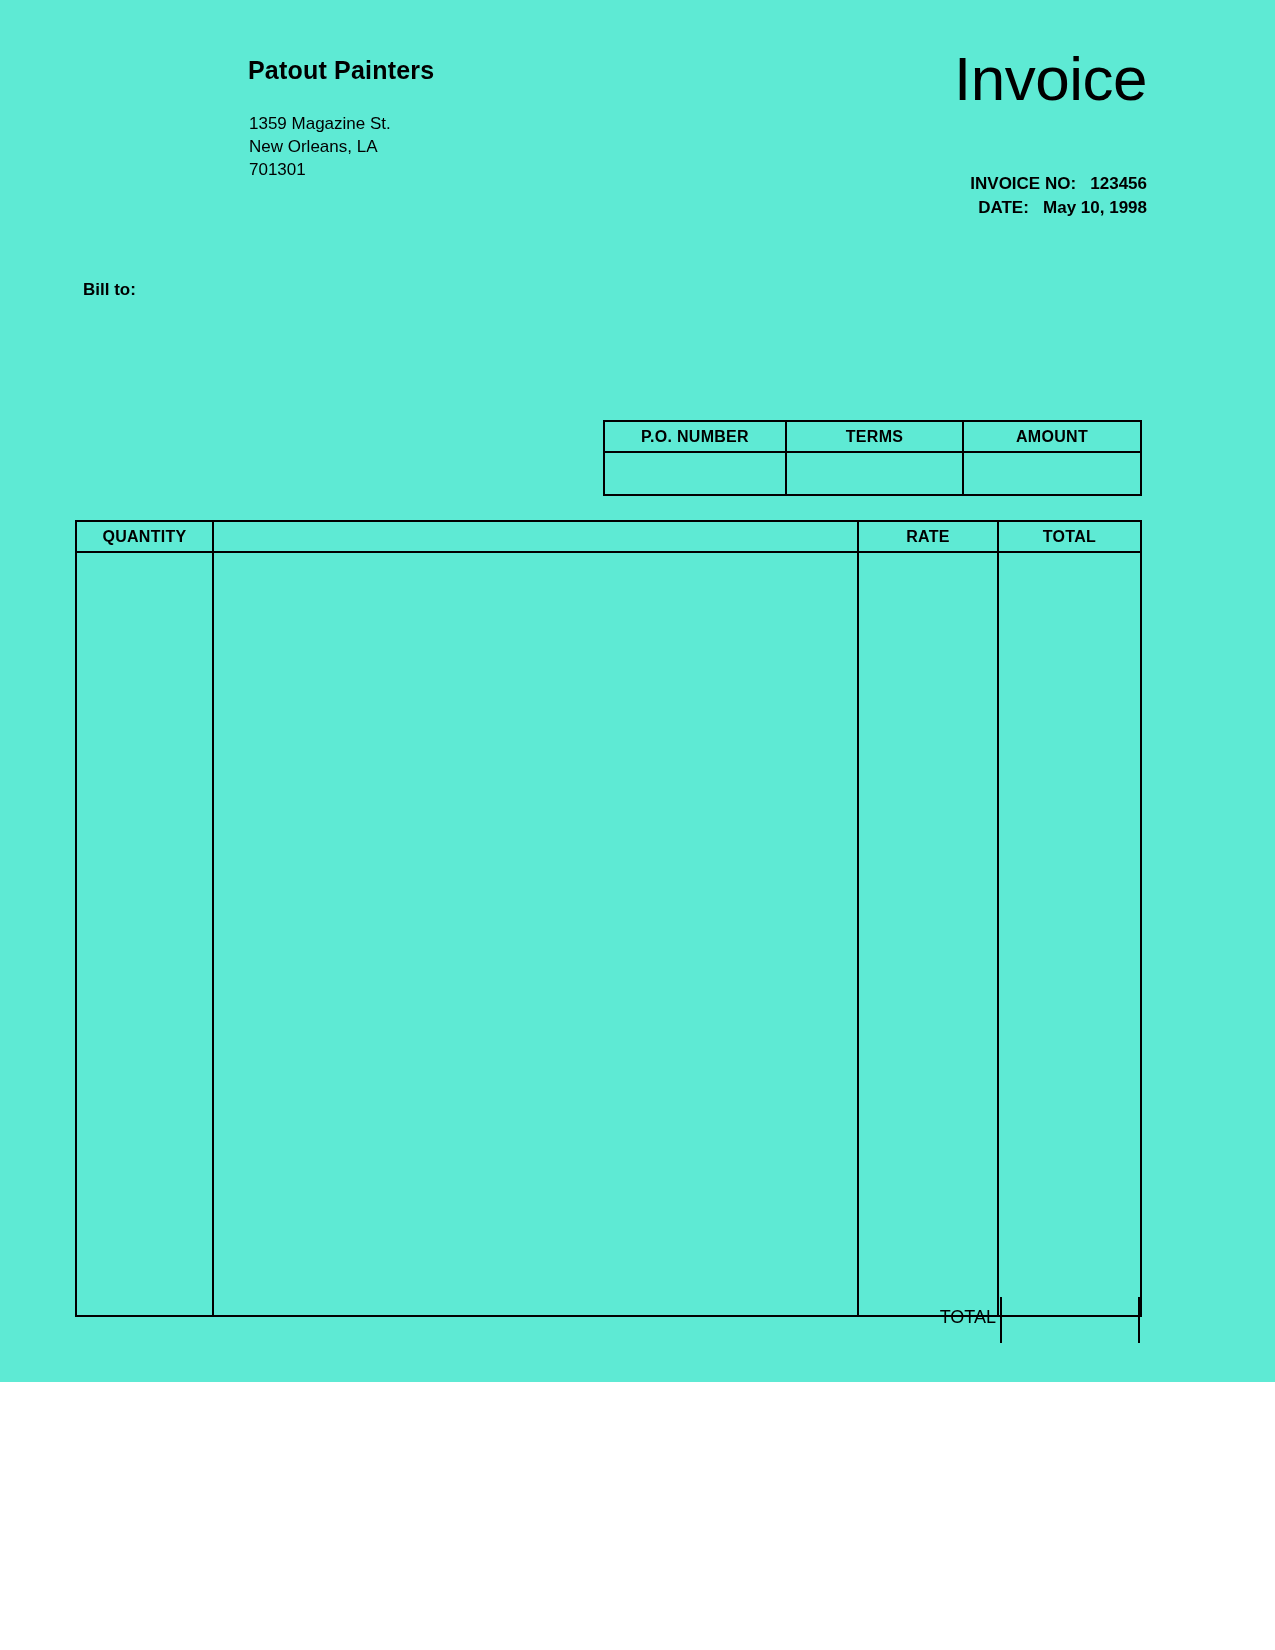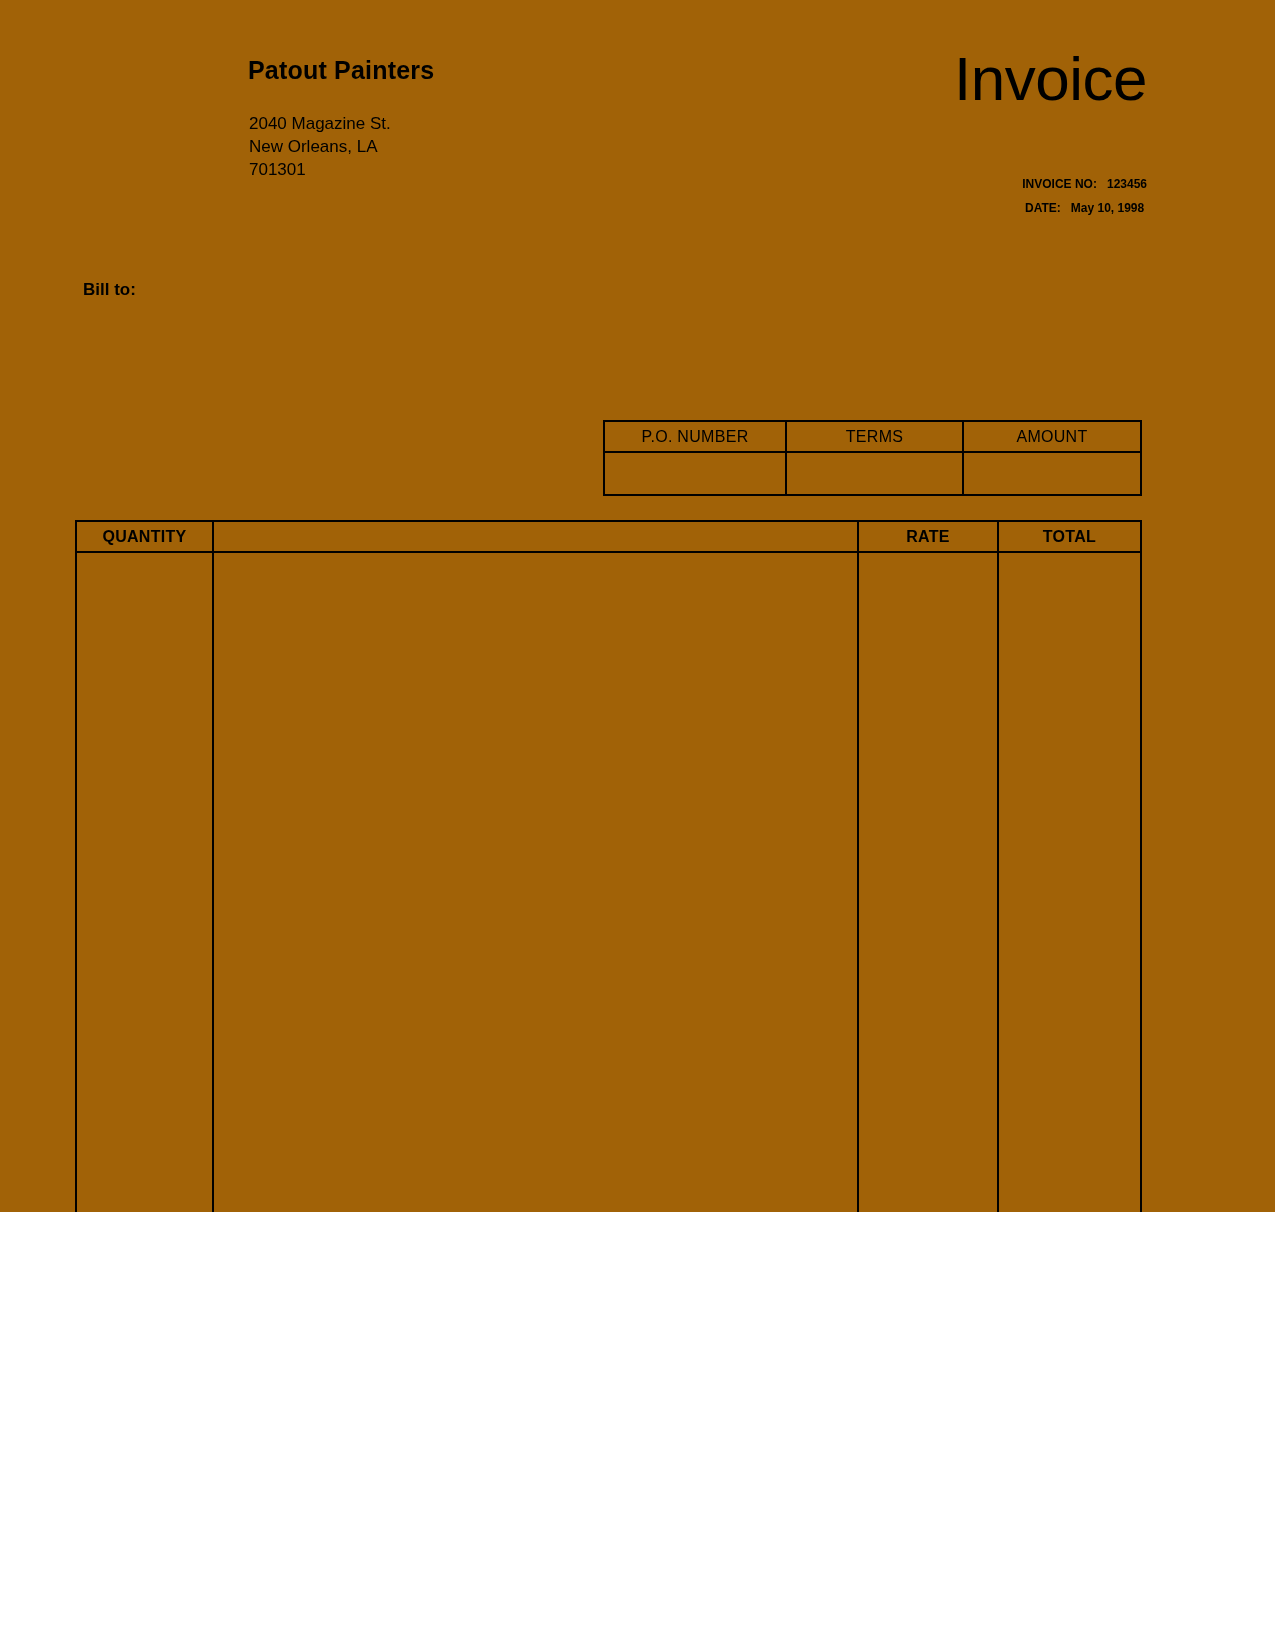--- a/index.html
+++ b/index.html
@@ -7,22 +7,22 @@
     padding: 0;
     background: #ffffff;
   }
   body {
     font-family: "Liberation Sans", sans-serif;
     color: #000000;
   }
   .page {
     position: relative;
     width: 1275px;
-    height: 1212px;
-    background: #a16207;
+    height: 1382px;
+    background: #5eead4;
     overflow: hidden;
   }
 
   
   .company-name {
     position: absolute;
     left: 248px;
     top: 56px;
     font-size: 25px;
     font-weight: bold;
@@ -43,22 +43,22 @@
     top: 48px;
     font-size: 62px;
     font-weight: normal;
     letter-spacing: -0.5px;
     line-height: 62px;
   }
   .invoice-meta {
     position: absolute;
     right: 128px;
     top: 172px;
-    text-align: center;
-    font-size: 12px;
+    text-align: right;
+    font-size: 17px;
     font-weight: bold;
     line-height: 24px;
   }
   .invoice-meta .label { font-weight: bold; }
   .invoice-meta .value { font-weight: bold; }
 
   
   .billto-title {
     position: absolute;
     left: 83px;
@@ -85,21 +85,21 @@
     width: 537px;
     border-collapse: collapse;
     table-layout: fixed;
   }
   .po-table th, .po-table td {
     border: 2px solid #000000;
     font-size: 16px;
   }
   .po-table th {
     height: 27px;
-    font-weight: normal;
+    font-weight: bold;
     letter-spacing: 0.3px;
   }
   .po-table td {
     height: 39px;
   }
 
   
   .items-table {
     position: absolute;
     left: 75px;
@@ -157,21 +157,21 @@
     font-size: 18px;
   }
 </style>
 </head>
 <body>
 
 <div class="page">
 
   <div class="company-name">Patout Painters</div>
   <div class="company-address">
-    <div>2040 Magazine St.</div>
+    <div>1359 Magazine St.</div>
     <div>New Orleans, LA</div>
     <div>701301</div>
   </div>
 
   <div class="invoice-word">Invoice</div>
   <div class="invoice-meta">
     <div>
       <span class="label">INVOICE NO:&nbsp;&nbsp;</span>
       <span class="value">123456</span>
     </div>

